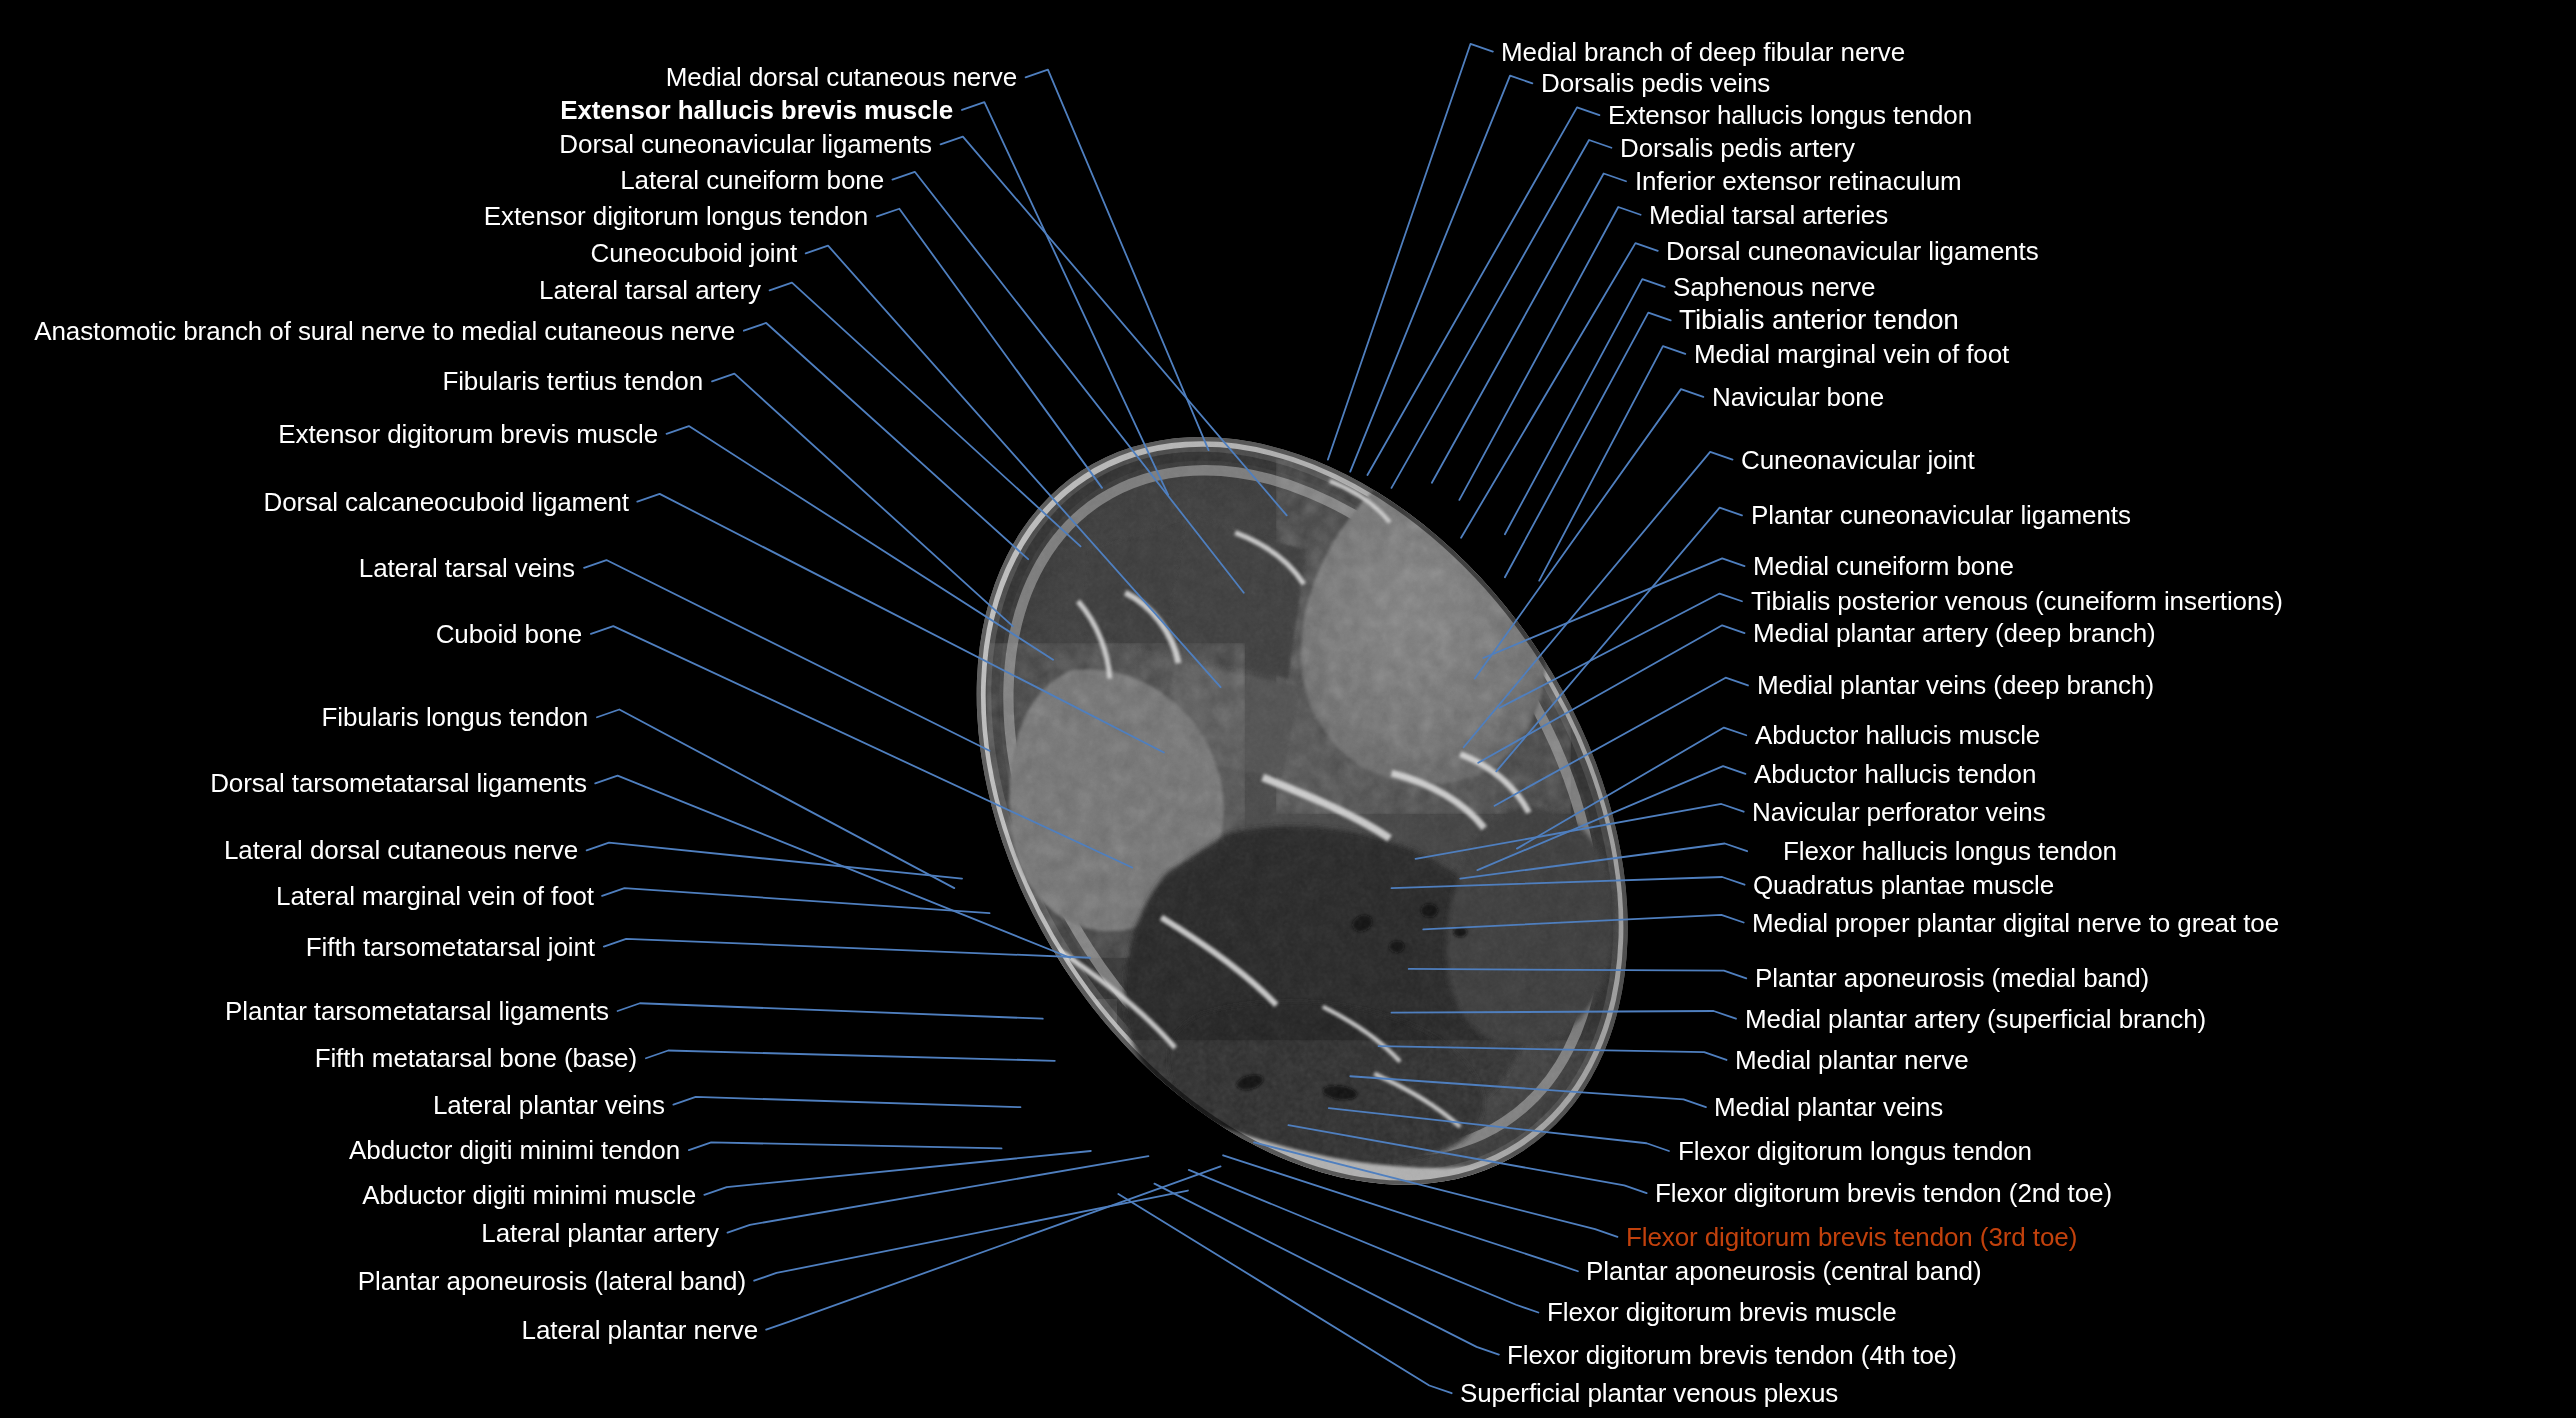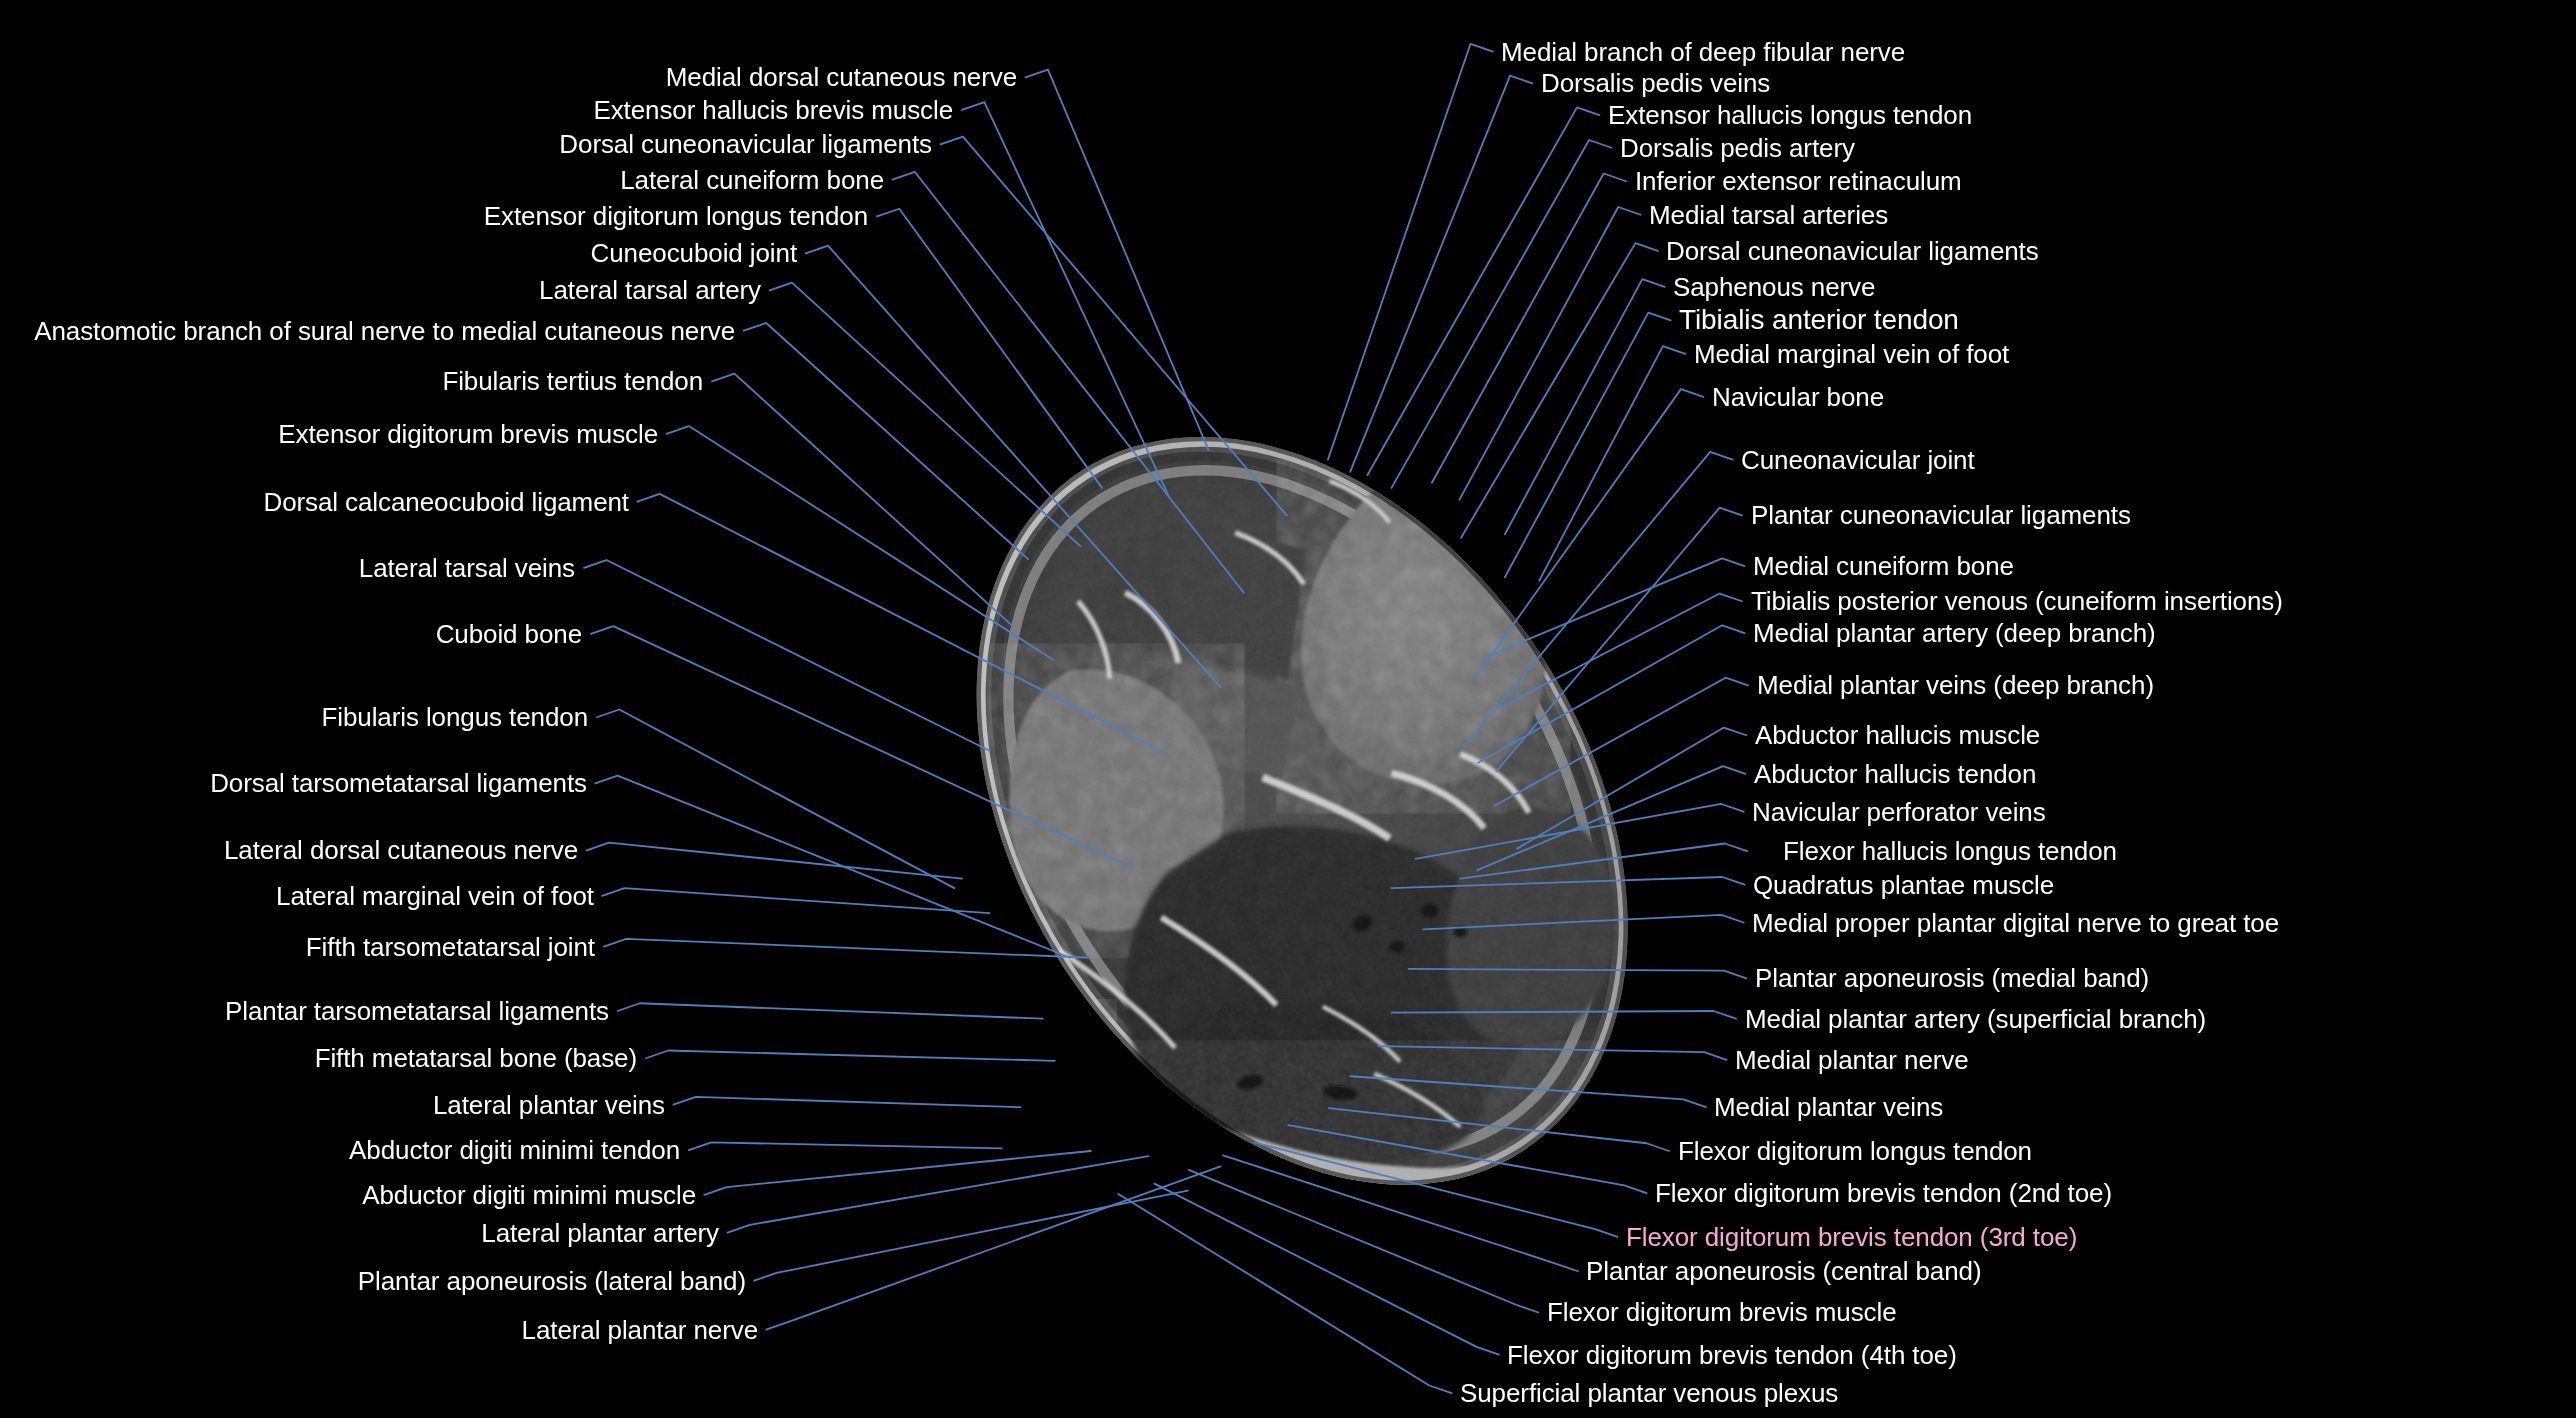--- a/index.html
+++ b/index.html
@@ -256,21 +256,21 @@
         <path d="M 1883 1440 L 1857 1431 L 1460 1330"></path>
         <path d="M 1837 1480 L 1811 1471 L 1424 1345"></path>
         <path d="M 1791 1528 L 1765 1519 L 1384 1362"></path>
         <path d="M 1745 1577 L 1719 1568 L 1344 1378"></path>
         <path d="M 1690 1622 L 1664 1613 L 1302 1390"></path>
       </g>
   </svg>
 
   <div id="label-layer">
       <div class="lbl left" style="left: 1017px; top: 77px; font-size: 26px; color: rgb(255, 255, 255);">Medial dorsal cutaneous nerve</div>
-      <div class="lbl left" style="left: 953px; top: 110px; font-size: 26px; color: rgb(255, 255, 255);">Extensor hallucis brevis muscle</div>
+      <div class="lbl left" style="left: 953px; top: 110px; font-size: 26px; color: rgb(255, 255, 255); font-weight: bold;">Extensor hallucis brevis muscle</div>
       <div class="lbl left" style="left: 932px; top: 144px; font-size: 26px; color: rgb(255, 255, 255);">Dorsal cuneonavicular ligaments</div>
       <div class="lbl left" style="left: 884px; top: 180px; font-size: 26px; color: rgb(255, 255, 255);">Lateral cuneiform bone</div>
       <div class="lbl left" style="left: 868px; top: 216px; font-size: 26px; color: rgb(255, 255, 255);">Extensor digitorum longus tendon</div>
       <div class="lbl left" style="left: 797px; top: 253px; font-size: 26px; color: rgb(255, 255, 255);">Cuneocuboid joint</div>
       <div class="lbl left" style="left: 761px; top: 290px; font-size: 26px; color: rgb(255, 255, 255);">Lateral tarsal artery</div>
       <div class="lbl left" style="left: 735px; top: 331px; font-size: 26px; color: rgb(255, 255, 255);">Anastomotic branch of sural nerve to medial cutaneous nerve</div>
       <div class="lbl left" style="left: 703px; top: 381px; font-size: 26px; color: rgb(255, 255, 255);">Fibularis tertius tendon</div>
       <div class="lbl left" style="left: 658px; top: 434px; font-size: 26px; color: rgb(255, 255, 255);">Extensor digitorum brevis muscle</div>
       <div class="lbl left" style="left: 629px; top: 502px; font-size: 26px; color: rgb(255, 255, 255);">Dorsal calcaneocuboid ligament</div>
       <div class="lbl left" style="left: 575px; top: 568px; font-size: 26px; color: rgb(255, 255, 255);">Lateral tarsal veins</div>
@@ -310,21 +310,21 @@
       <div class="lbl right" style="left: 1752px; top: 812px; font-size: 26px; color: rgb(255, 255, 255);">Navicular perforator veins</div>
       <div class="lbl right" style="left: 1756px; top: 851px; font-size: 26px; color: rgb(255, 255, 255); margin-left: 27px;">Flexor hallucis longus tendon</div>
       <div class="lbl right" style="left: 1753px; top: 885px; font-size: 26px; color: rgb(255, 255, 255);">Quadratus plantae muscle</div>
       <div class="lbl right" style="left: 1752px; top: 923px; font-size: 26px; color: rgb(255, 255, 255);">Medial proper plantar digital nerve to great toe</div>
       <div class="lbl right" style="left: 1755px; top: 978px; font-size: 26px; color: rgb(255, 255, 255);">Plantar aponeurosis (medial band)</div>
       <div class="lbl right" style="left: 1745px; top: 1019px; font-size: 26px; color: rgb(255, 255, 255);">Medial plantar artery (superficial branch)</div>
       <div class="lbl right" style="left: 1735px; top: 1060px; font-size: 26px; color: rgb(255, 255, 255);">Medial plantar nerve</div>
       <div class="lbl right" style="left: 1714px; top: 1107px; font-size: 26px; color: rgb(255, 255, 255);">Medial plantar veins</div>
       <div class="lbl right" style="left: 1678px; top: 1151px; font-size: 26px; color: rgb(255, 255, 255);">Flexor digitorum longus tendon</div>
       <div class="lbl right" style="left: 1655px; top: 1193px; font-size: 26px; color: rgb(255, 255, 255);">Flexor digitorum brevis tendon (2nd toe)</div>
-      <div class="lbl right" style="left: 1626px; top: 1237px; font-size: 26px; color: #f9a8d4;">Flexor digitorum brevis tendon (3rd toe)</div>
+      <div class="lbl right" style="left: 1626px; top: 1237px; font-size: 26px; color: #c2410c;">Flexor digitorum brevis tendon (3rd toe)</div>
       <div class="lbl right" style="left: 1586px; top: 1271px; font-size: 26px; color: rgb(255, 255, 255);">Plantar aponeurosis (central band)</div>
       <div class="lbl right" style="left: 1547px; top: 1312px; font-size: 26px; color: rgb(255, 255, 255);">Flexor digitorum brevis muscle</div>
       <div class="lbl right" style="left: 1507px; top: 1355px; font-size: 26px; color: rgb(255, 255, 255);">Flexor digitorum brevis tendon (4th toe)</div>
       <div class="lbl right" style="left: 1460px; top: 1393px; font-size: 26px; color: rgb(255, 255, 255);">Superficial plantar venous plexus</div>
     </div>
 
 </div>
 
 
 </body></html>

